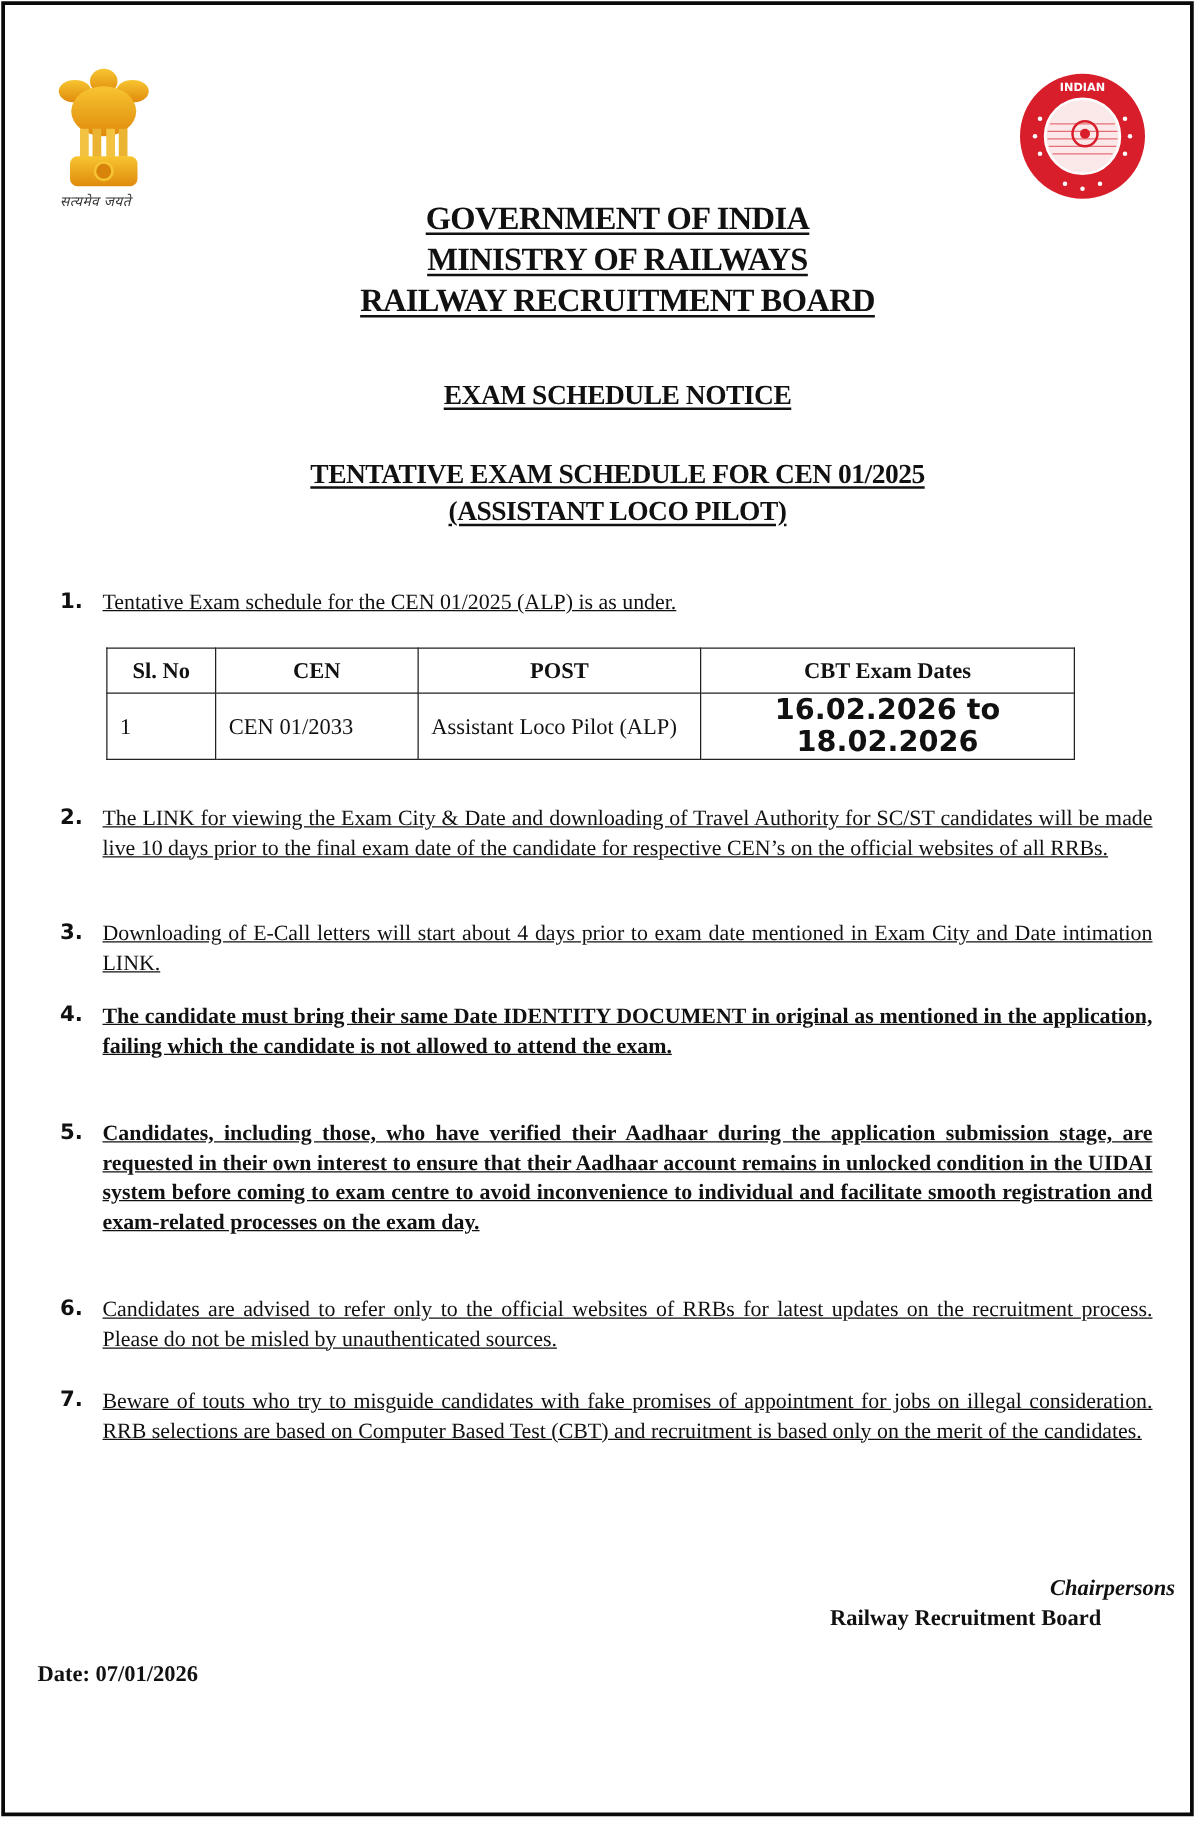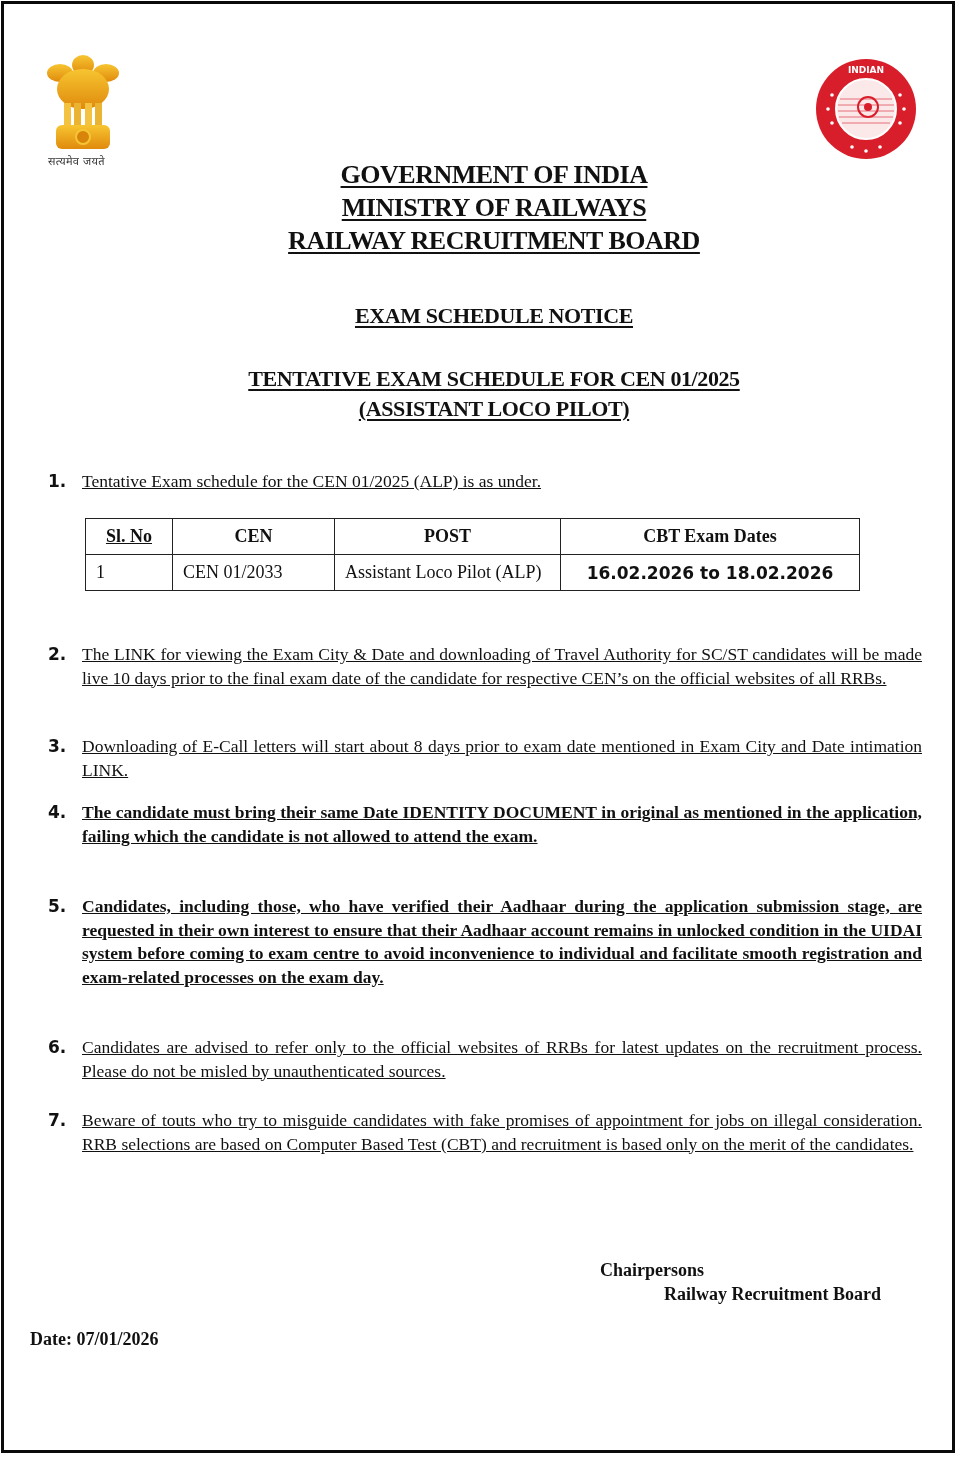--- a/index.html
+++ b/index.html
@@ -2,40 +2,40 @@
 <html><head>
 <meta charset="utf-8">
 <style>
   html, body { margin: 0; padding: 0; background: #ffffff; }
   body { width: 960px; height: 1468px; position: relative; overflow: hidden;
          font-family: "Liberation Serif", "DejaVu Serif", serif; color: #111; }
   .frame { position: absolute; left: 1px; top: 1px; width: 954px; height: 1452px;
            border: 3px solid #0a0a0a; box-sizing: border-box; background: #fff; }
   .emblem { position: absolute; left: 44px; top: 42px; width: 78px; height: 128px; }
   .emblem-motto { position: absolute; left: 48px; top: 153px; font-size: 11px; color: #333;
-                  font-family: "DejaVu Sans", sans-serif; letter-spacing: 0.3px; }
+                  font-family: "DejaVu Sans", sans-serif; letter-spacing: 0.3px; font-style: italic; }
   .ir-logo { position: absolute; left: 812px; top: 55px; width: 108px; height: 108px; }
   .hdr { position: absolute; left: 0; width: 988px; text-align: center; font-weight: bold;
          text-decoration: underline; text-underline-offset: 3px; text-decoration-thickness: 2px;
          font-size: 26px; letter-spacing: -0.5px; }
   .sub { position: absolute; left: 0; width: 988px; text-align: center; font-weight: bold;
          text-decoration: underline; text-underline-offset: 3px; text-decoration-thickness: 2px;
          font-size: 22px; letter-spacing: -0.4px; }
   .item { position: absolute; left: 48px; width: 874px; font-size: 17.5px; line-height: 23.5px; }
   .item .num { position: absolute; left: 0; top: 0; font-weight: bold;
                font-family: "DejaVu Sans", sans-serif; font-size: 17px; }
   .item .txt { margin-left: 34px; text-align: justify; display: block; text-decoration: underline; }
   .item.bold .txt { font-weight: bold; }
   table.sched { position: absolute; left: 85px; top: 518px; border-collapse: collapse;
                 font-size: 18px; }
   table.sched th, table.sched td { border: 1.5px solid #222; height: 35px; padding: 0 10px; }
   table.sched th { font-weight: bold; text-align: center; }
   table.sched td { text-align: left; }
   table.sched td.dates { font-weight: bold; font-family: "DejaVu Sans", sans-serif;
-                         font-size: 17px; text-align: center; }
+                         font-size: 23px; text-align: center; }
   .sig { position: absolute; font-weight: bold; font-size: 18px; }
 </style>
 </head>
 <body>
 
 <div class="frame"></div>
 
 <svg class="emblem" viewBox="0 0 78 110">
   <defs>
     <linearGradient id="gold" x1="0" y1="0" x2="0" y2="1">
@@ -89,21 +89,21 @@
 <div class="sub" style="top:396px;">(ASSISTANT LOCO PILOT)</div>
 
 <div class="item" style="top:470px;">
   <span class="num">1.</span>
   <span class="txt">Tentative Exam schedule for the CEN 01/2025 (ALP) is as under.</span>
 </div>
 
 <table class="sched">
   <thead>
     <tr>
-      <th style="width:66px;text-decoration:underline;">Sl. No</th>
+      <th style="width:66px;">Sl. No</th>
       <th style="width:141px;">CEN</th>
       <th style="width:205px;">POST</th>
       <th style="width:278px;font-family:Liberation Serif, serif;">CBT Exam Dates</th>
     </tr>
   </thead>
   <tbody>
     <tr>
       <td>1</td>
       <td>CEN 01/2033</td>
       <td>Assistant Loco Pilot (ALP)</td>
@@ -111,34 +111,34 @@
     </tr>
   </tbody>
 </table>
 
 <div class="item" style="top:643px;">
   <span class="num">2.</span>
   <span class="txt">The LINK for viewing the Exam City &amp; Date and downloading of Travel Authority for SC/ST candidates will be made live 10 days prior to the final exam date of the candidate for respective CEN’s on the official websites of all RRBs.</span>
 </div>
 <div class="item" style="top:735px;">
   <span class="num">3.</span>
-  <span class="txt">Downloading of E-Call letters will start about 8 days prior to exam date mentioned in Exam City and Date intimation LINK.</span>
+  <span class="txt">Downloading of E-Call letters will start about 4 days prior to exam date mentioned in Exam City and Date intimation LINK.</span>
 </div>
 <div class="item bold" style="top:801px;">
   <span class="num">4.</span>
   <span class="txt">The candidate must bring their same Date IDENTITY DOCUMENT in original as mentioned in the application, failing which the candidate is not allowed to attend the exam.</span>
 </div>
 <div class="item bold" style="top:895px;">
   <span class="num">5.</span>
   <span class="txt">Candidates, including those, who have verified their Aadhaar during the application submission stage, are requested in their own interest to ensure that their Aadhaar account remains in unlocked condition in the UIDAI system before coming to exam centre to avoid inconvenience to individual and facilitate smooth registration and exam-related processes on the exam day.</span>
 </div>
 <div class="item" style="top:1036px;">
   <span class="num">6.</span>
   <span class="txt">Candidates are advised to refer only to the official websites of RRBs for latest updates on the recruitment process. Please do not be misled by unauthenticated sources.</span>
 </div>
 <div class="item" style="top:1109px;">
   <span class="num">7.</span>
   <span class="txt">Beware of touts who try to misguide candidates with fake promises of appointment for jobs on illegal consideration. RRB selections are based on Computer Based Test (CBT) and recruitment is based  only on the merit of the candidates.</span>
 </div>
 
 <div class="sig" style="left:30px; top:1329px;text-align:center;">Date: 07/01/2026</div>
-<div class="sig" style="left:600px; top:1260px; width:340px; text-align:left;">Chairpersons</div>
+<div class="sig" style="left:600px; top:1260px; width:340px; text-align:right;font-style:italic;">Chairpersons</div>
 <div class="sig" style="left:600px; top:1284px; width:345px; text-align:center;">Railway Recruitment Board</div>
 
 </body></html>

